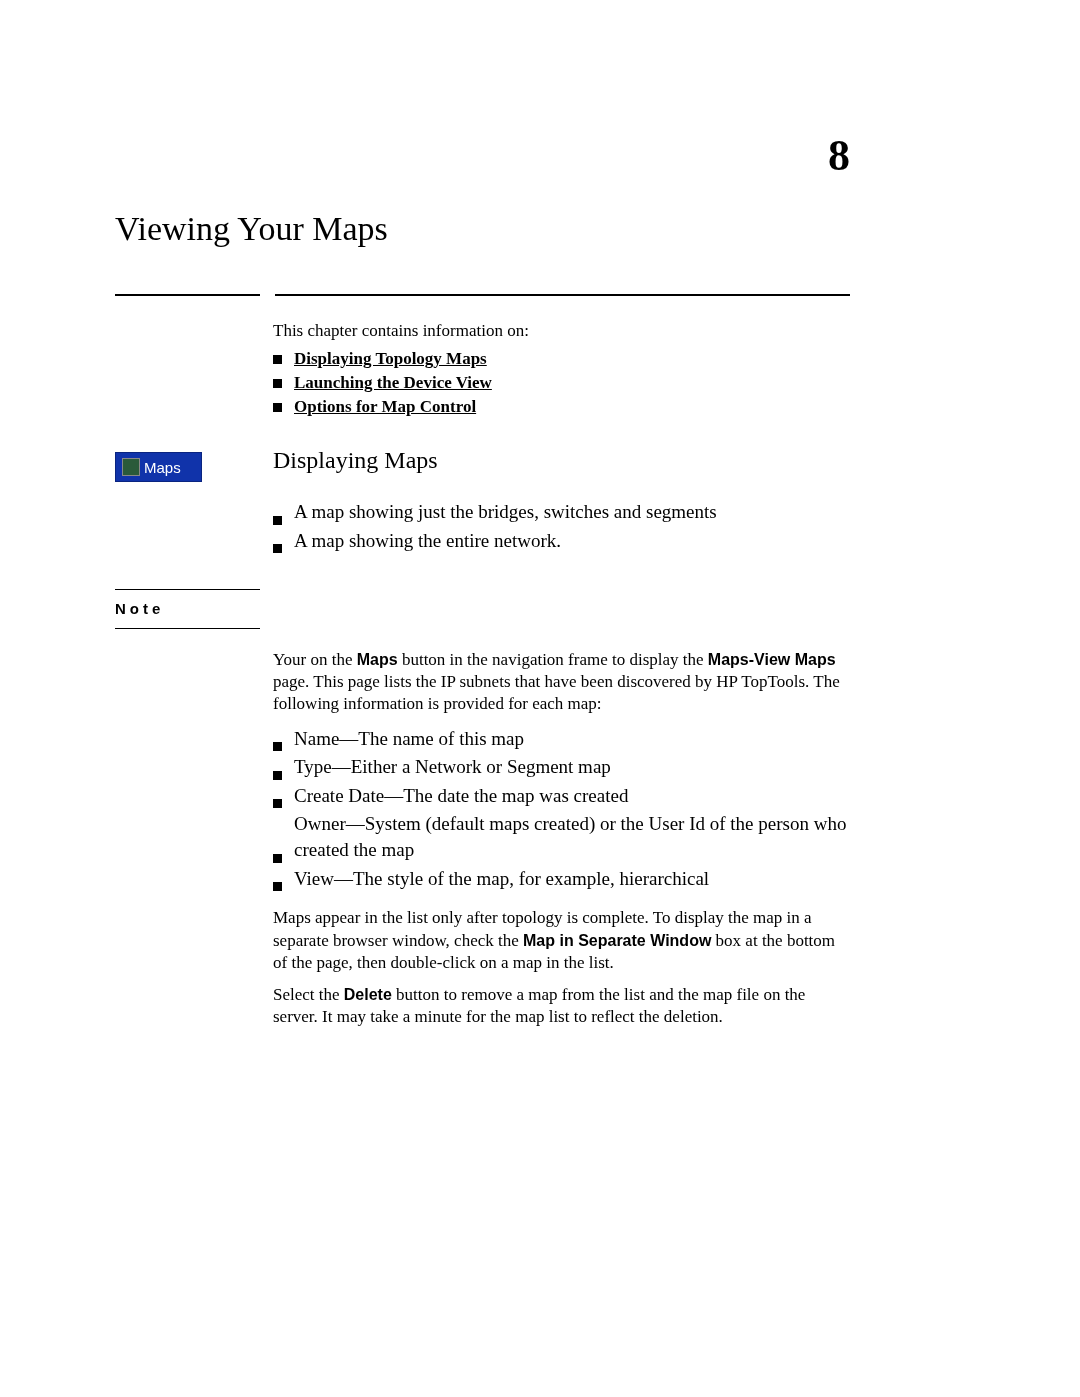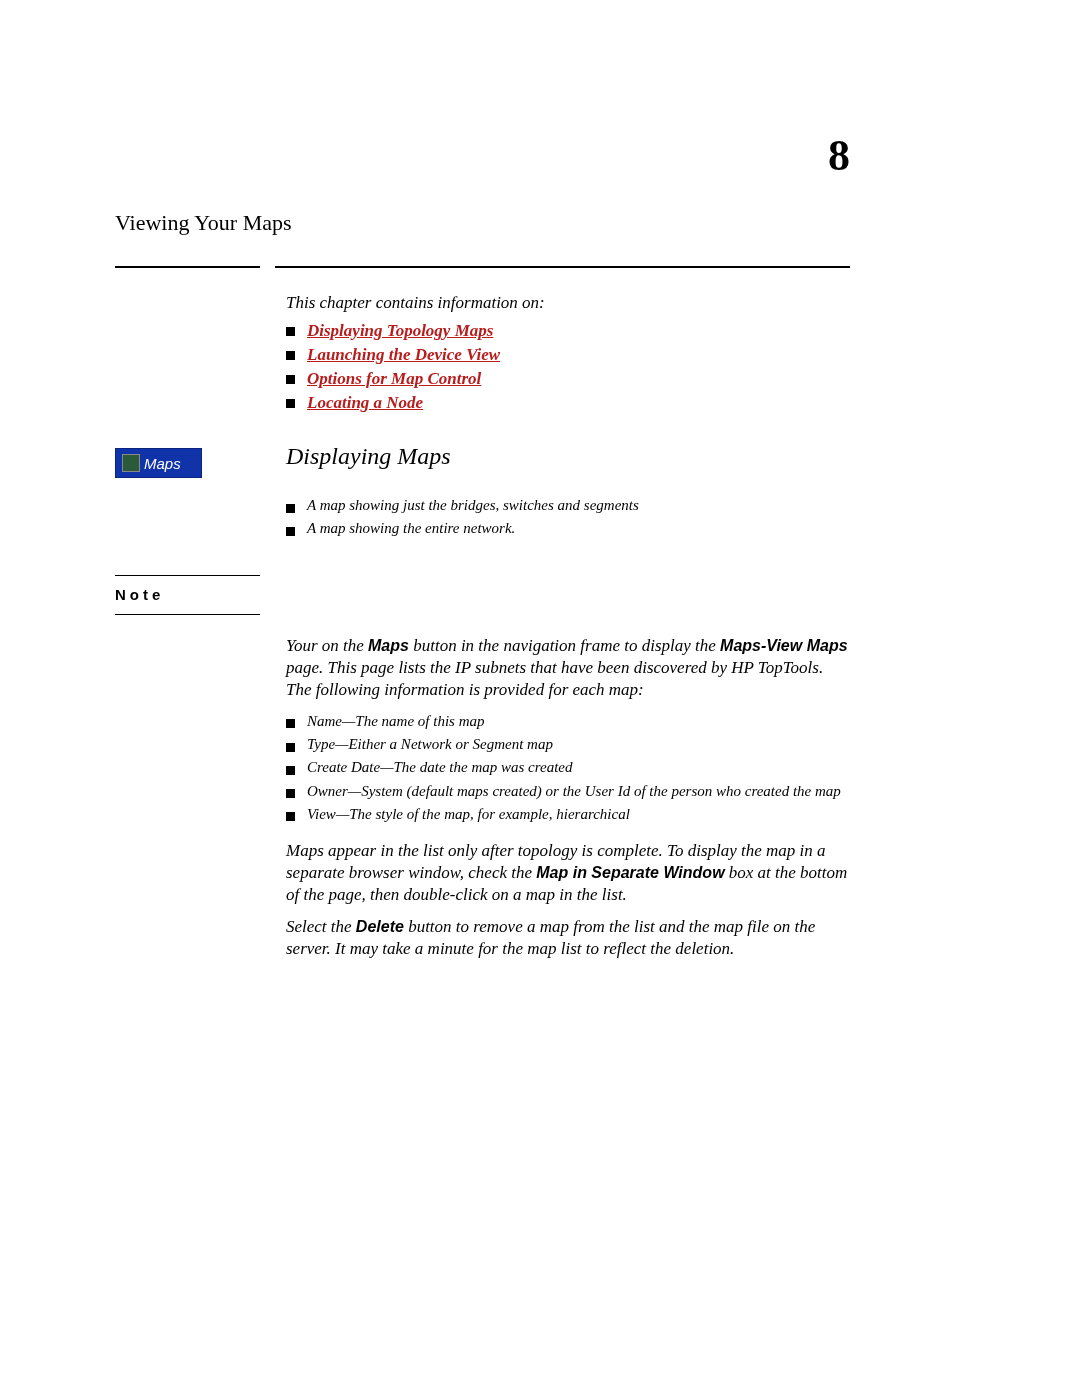--- a/index.html
+++ b/index.html
@@ -16,43 +16,42 @@
     }
     .chapter-number {
       position: absolute;
       top: 130px;
       right: 230px;
       font-size: 44px;
       font-weight: bold;
       font-family: Georgia, serif;
     }
     .chapter-title {
-      font-size: 22px;
+      font-size: 34px;
       font-weight: normal;
       margin-top: 70px;
-      margin-bottom: 30px;
+      margin-bottom: 46px;
       font-family: Georgia, serif;
     }
     .hr-row {
       display: flex;
       gap: 15px;
       margin-bottom: 25px;
     }
     .hr-left {
       width: 145px;
       border-top: 2px solid #000;
     }
     .hr-right {
       flex: 1;
       border-top: 2px solid #000;
     }
     .content-row {
       display: flex;
-      gap: 26px;
-      font-style: italic;
+      gap: 13px;
     }
     .sidebar {
       width: 145px;
       flex-shrink: 0;
     }
     .main {
       flex: 1;
     }
     .intro-text {
       font-size: 17px;
@@ -70,21 +69,21 @@
       font-size: 17px;
     }
     .bullet {
       width: 9px;
       height: 9px;
       background: #000;
       flex-shrink: 0;
       margin-top: 6px;
     }
     .link-text {
-      color: #b91c1c;
+      color: #000000;
       text-decoration: underline;
       font-weight: bold;
       font-family: Georgia, serif;
     }
     .section-title {
       font-size: 24px;
       font-weight: normal;
       margin-bottom: 25px;
       font-family: Georgia, serif;
     }
@@ -111,23 +110,23 @@
       font-size: 17px;
       line-height: 1.3;
       margin-bottom: 10px;
     }
     .body-list {
       list-style: none;
       margin-bottom: 16px;
     }
     .body-list li {
       display: flex;
-      align-items: center;
+      align-items: flex-end;
       gap: 12px;
-      font-size: 15px;
+      font-size: 19px;
       line-height: 1.35;
       margin-bottom: 3px;
     }
     .note-row {
       display: flex;
       gap: 15px;
       margin-top: 20px;
       margin-bottom: 20px;
     }
     .note-sidebar {
@@ -175,24 +174,20 @@
             <span class="bullet"></span>
             <a class="link-text">Displaying Topology Maps</a>
           </li>
         <li>
             <span class="bullet"></span>
             <a class="link-text">Launching the Device View</a>
           </li>
         <li>
             <span class="bullet"></span>
             <a class="link-text">Options for Map Control</a>
-          </li>
-        <li>
-            <span class="bullet"></span>
-            <a class="link-text">Locating a Node</a>
           </li>
       </ul>
     </div>
   </div>
 
   <div class="content-row">
     <div class="sidebar">
       <span class="maps-button">
         <span class="maps-icon"></span>
         <span>Maps</span>

